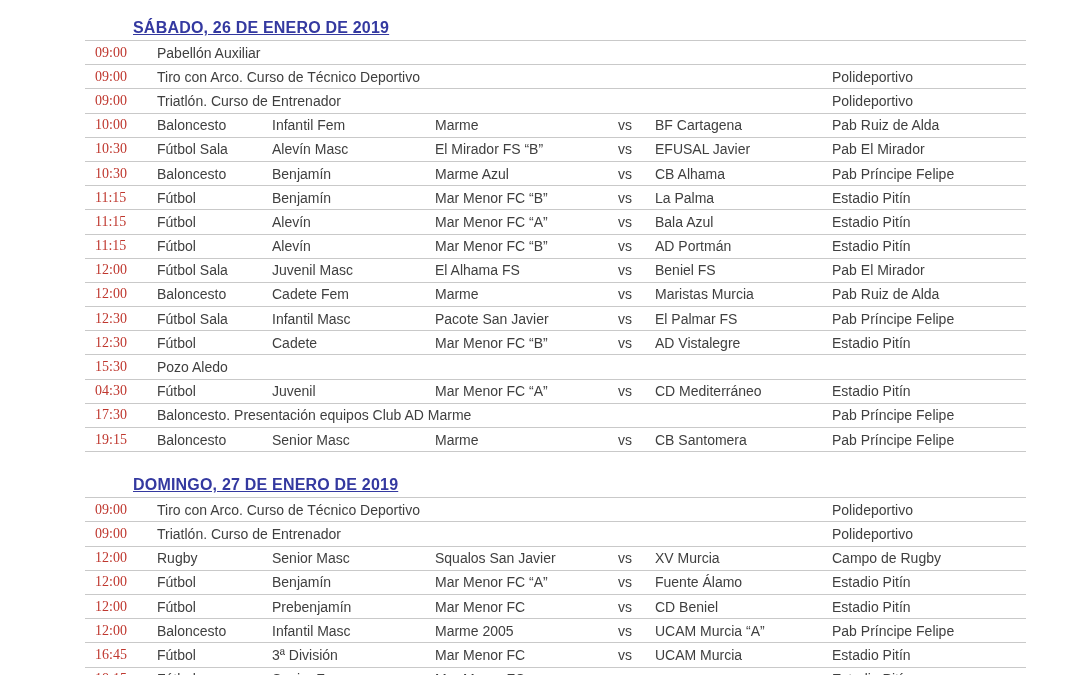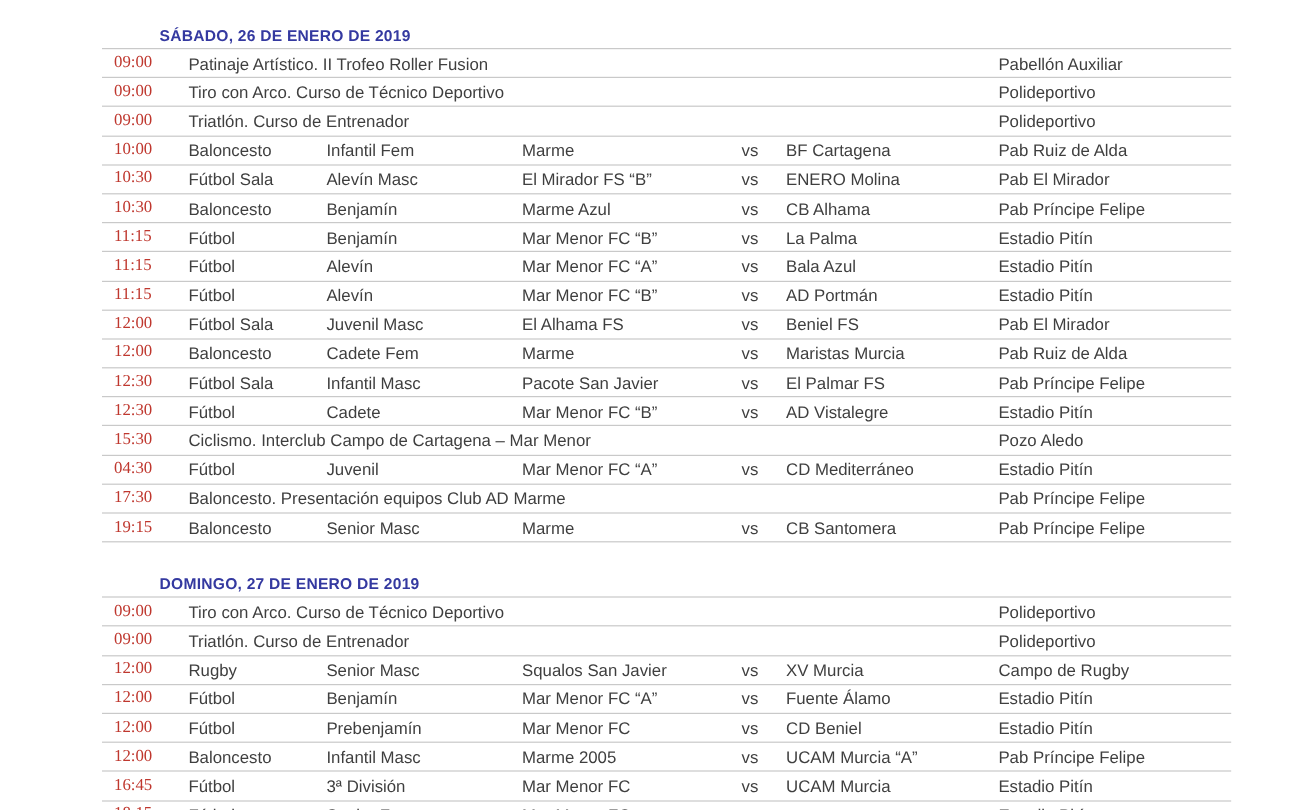--- a/index.html
+++ b/index.html
@@ -15,22 +15,23 @@
     background:var(--bg);
     font-family:"Liberation Sans", sans-serif;
     font-size:14px;color:var(--text);
   }
   .doc{position:absolute;left:85px;top:0;width:941px;}
   .section-header{
     display:flex;align-items:flex-end;
     box-sizing:border-box;height:41px;
     padding:0 0 3px 48px;
     border-bottom:1px solid var(--line);
-    color:var(--blue);font-weight:700;font-size:13px;
+    color:var(--blue);font-weight:700;font-size:16px;
     letter-spacing:0.2px;
+    text-decoration:underline;
   }
   .section-header.second{height:46px;border-bottom:1px solid var(--line);}
   .row{
     display:grid;box-sizing:border-box;height:24.2px;
     align-items:center;padding-left:10px;
     border-bottom:1px solid var(--line);
   }
   .row.match{grid-template-columns:62px 115px 163px 183px 37px 177px 1fr;}
   .row.event{grid-template-columns:62px 675px 1fr;}
   .cell{white-space:nowrap;}
@@ -41,21 +42,20 @@
 
 <div class="doc">
 
   <div class="section">
     <div class="section-header">
       <span>SÁBADO, 26 DE ENERO DE 2019</span>
     </div>
     <div>
         <div class="row event">
           <div class="cell time">09:00</div>
-          <div class="cell activity">Patinaje Artístico. II Trofeo Roller Fusion</div>
           <div class="cell venue">Pabellón Auxiliar</div>
         </div>
         <div class="row event">
           <div class="cell time">09:00</div>
           <div class="cell activity">Tiro con Arco. Curso de Técnico Deportivo</div>
           <div class="cell venue">Polideportivo</div>
         </div>
         <div class="row event">
           <div class="cell time">09:00</div>
           <div class="cell activity">Triatlón. Curso de Entrenador</div>
@@ -69,21 +69,21 @@
           <div class="cell vs">vs</div>
           <div class="cell away">BF Cartagena</div>
           <div class="cell venue">Pab Ruiz de Alda</div>
         </div>
         <div class="row match">
           <div class="cell time">10:30</div>
           <div class="cell sport">Fútbol Sala</div>
           <div class="cell category">Alevín Masc</div>
           <div class="cell home">El Mirador FS “B”</div>
           <div class="cell vs">vs</div>
-          <div class="cell away">ENERO Molina</div>
+          <div class="cell away">EFUSAL Javier</div>
           <div class="cell venue">Pab El Mirador</div>
         </div>
         <div class="row match">
           <div class="cell time">10:30</div>
           <div class="cell sport">Baloncesto</div>
           <div class="cell category">Benjamín</div>
           <div class="cell home">Marme Azul</div>
           <div class="cell vs">vs</div>
           <div class="cell away">CB Alhama</div>
           <div class="cell venue">Pab Príncipe Felipe</div>
@@ -146,21 +146,20 @@
           <div class="cell time">12:30</div>
           <div class="cell sport">Fútbol</div>
           <div class="cell category">Cadete</div>
           <div class="cell home">Mar Menor FC “B”</div>
           <div class="cell vs">vs</div>
           <div class="cell away">AD Vistalegre</div>
           <div class="cell venue">Estadio Pitín</div>
         </div>
         <div class="row event">
           <div class="cell time">15:30</div>
-          <div class="cell activity">Ciclismo. Interclub Campo de Cartagena – Mar Menor</div>
           <div class="cell venue">Pozo Aledo</div>
         </div>
         <div class="row match">
           <div class="cell time">04:30</div>
           <div class="cell sport">Fútbol</div>
           <div class="cell category">Juvenil</div>
           <div class="cell home">Mar Menor FC “A”</div>
           <div class="cell vs">vs</div>
           <div class="cell away">CD Mediterráneo</div>
           <div class="cell venue">Estadio Pitín</div>

